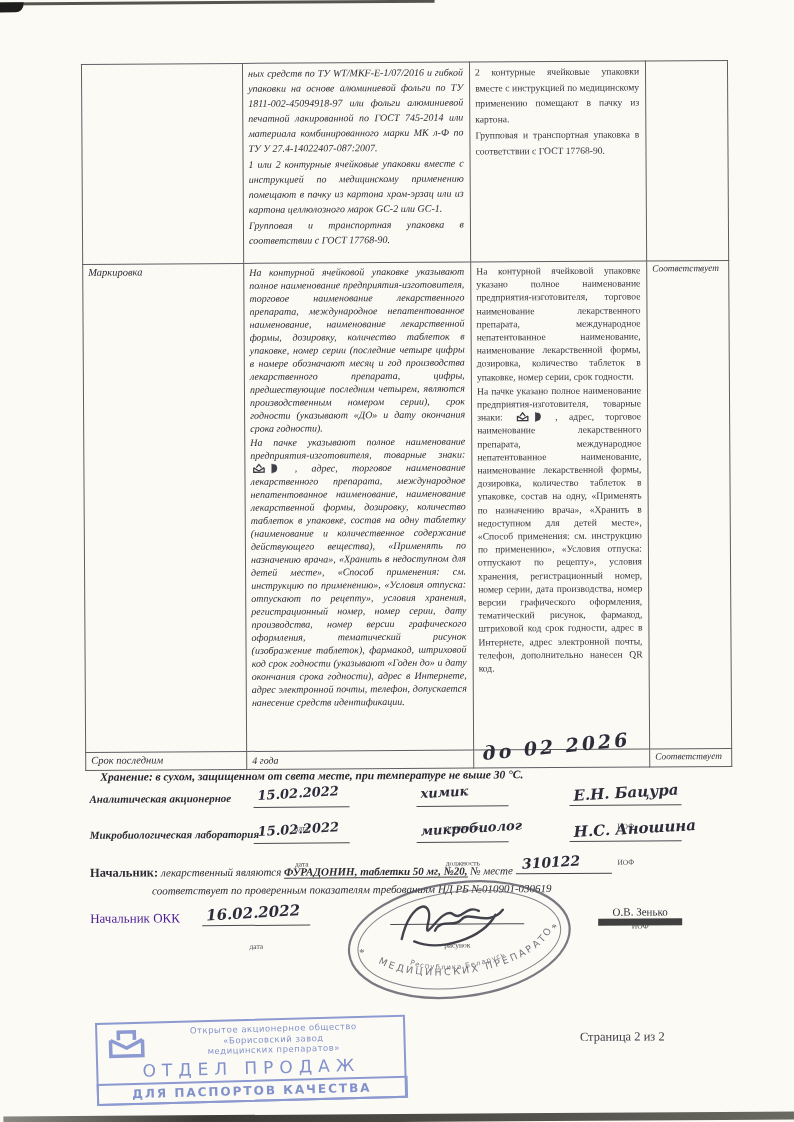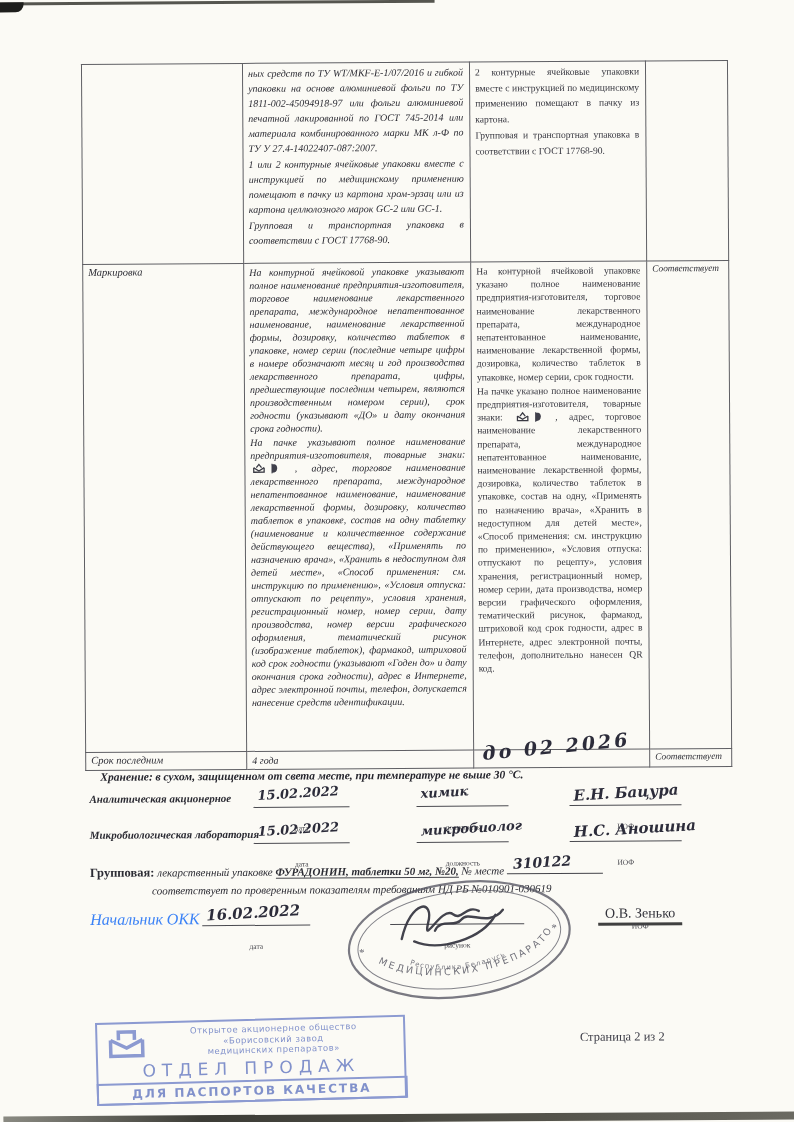--- a/index.html
+++ b/index.html
@@ -49,26 +49,26 @@
   .conclusion{position:absolute;left:88px;top:861px;width:660px;font-size:11px;color:#2c2c34;}
   .conclusion .cl-label{font-weight:bold;font-size:12.5px;font-style:normal;}
   .conclusion .it{font-style:italic;}
   .conclusion .drug{font-style:italic;font-weight:bold;border-bottom:1px solid #44444a;}
   .serial-slot{display:inline-block;width:96px;height:13px;border-bottom:1px solid #44444a;position:relative;vertical-align:baseline;}
   .serial-slot .hw-val{position:absolute;left:6px;top:-6px;font-size:14px;transform:rotate(-3deg);white-space:nowrap;}
   .cl-line2{margin-top:4px;margin-left:62px;font-style:italic;}
 
   
   .chief-row{position:absolute;left:0;top:903px;width:794px;height:50px;}
-  .chief-label{position:absolute;left:88px;top:6px;font-size:16px;color:#3b82f6;font-style:italic;}
+  .chief-label{position:absolute;left:88px;top:6px;font-size:13px;color:#4c1d95;}
   .cf-date{left:200px;width:108px;top:4px;}
   .cf-date .hw-val{font-size:15px;}
   .cf-sign{left:388px;width:134px;top:4px;}
   .cf-name{left:596px;width:84px;top:4px;}
-  .cf-name .name-val{position:absolute;left:0;right:0;top:0;text-align:center;font-size:14px;border-bottom:3px solid #404040;padding-bottom:1px;}
+  .cf-name .name-val{position:absolute;left:0;right:0;top:0;text-align:center;font-size:11px;border-bottom:7px solid #404040;padding-bottom:1px;}
   .cf-name .caption{top:16px;}
 
   
   .round-stamp{position:absolute;left:338px;top:876px;width:238px;height:128px;transform:rotate(-7deg);opacity:0.92;}
 
   
   .blue-stamp{position:absolute;left:93px;top:1018px;width:306px;color:#8191cb;
       border:2.5px solid #8c9ad1;transform:rotate(-1.2deg);background:rgba(255,255,255,0);}
   .bs-top{display:flex;align-items:center;padding:3px 6px 1px 6px;}
   .bs-logo{flex:0 0 46px;}
@@ -191,22 +191,22 @@
       <span class="caption">должность</span>
     </div>
     <div class="field f-name">
       <span class="hw hw-val" style="font-size:15px;">Н.С. Аношина</span>
       <span class="line"></span>
       <span class="caption">ИОФ</span>
     </div>
   </div>
 
   <div class="conclusion">
-    <span class="cl-label">Групповая:</span>
-    <span class="it">лекарственный упаковке</span>
+    <span class="cl-label">Начальник:</span>
+    <span class="it">лекарственный являются</span>
     <span class="drug">ФУРАДОНИН, таблетки 50 мг, №20,</span>
     <span class="it">№ месте</span>
     <span class="serial-slot">
       <span class="hw hw-val">310122</span>
     </span>
     <div class="cl-line2">соответствует по проверенным показателям требованиям НД РБ №010901-030619</div>
   </div>
 
   <div class="chief-row">
     <div class="chief-label">Начальник ОКК</div>

